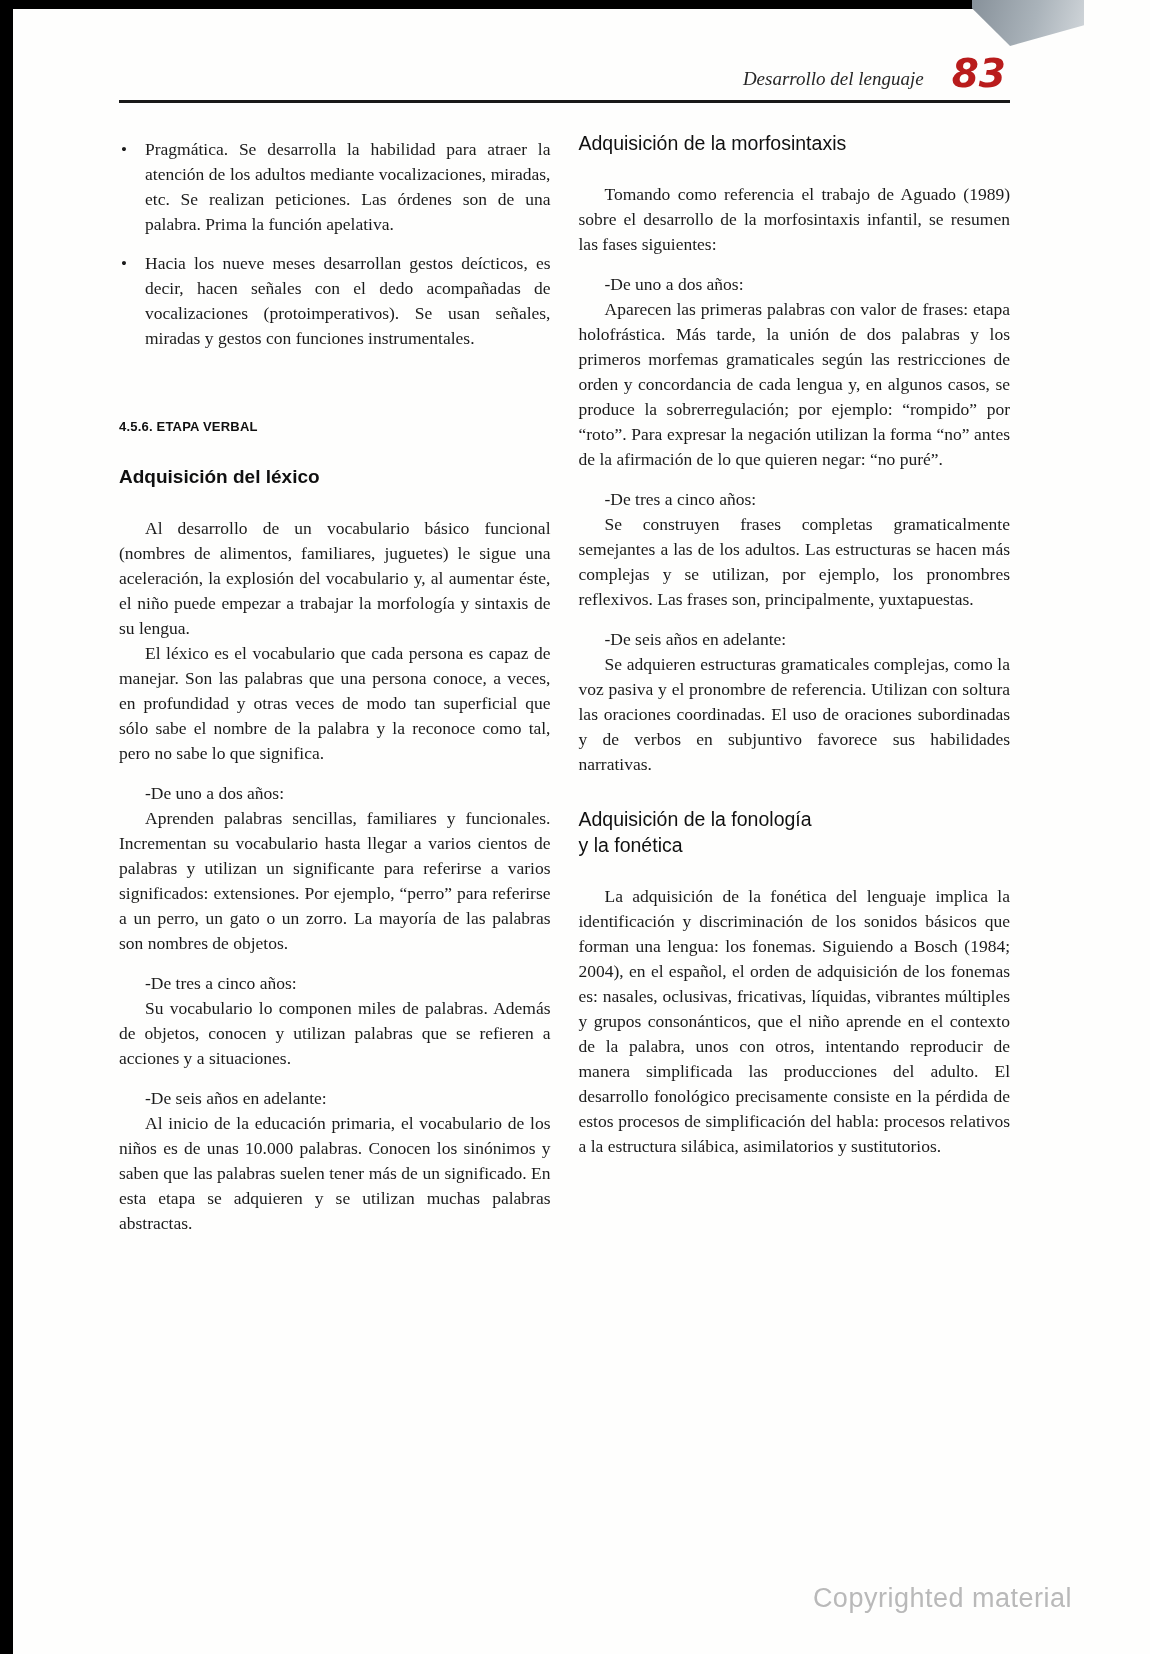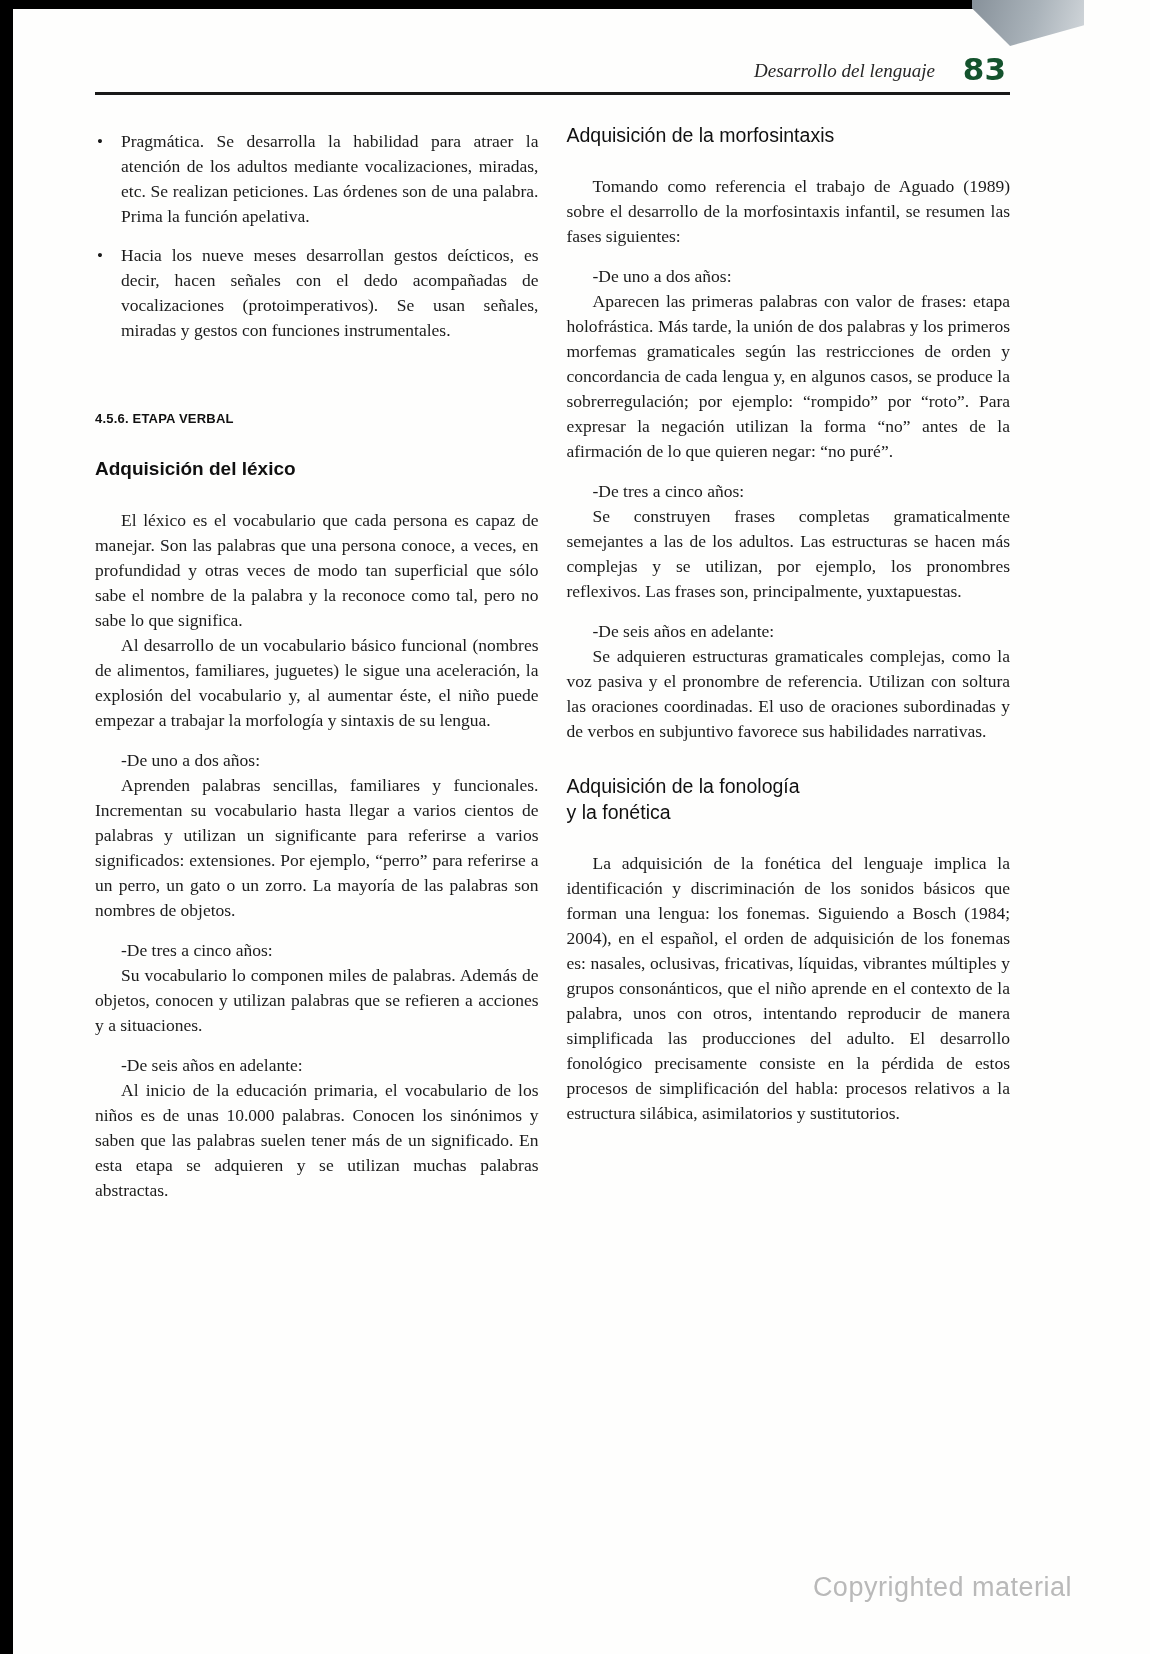--- a/index.html
+++ b/index.html
@@ -4,20 +4,21 @@
 <style>
   * { margin:0; padding:0; box-sizing:border-box; }
   html, body { background:#ffffff; }
   .page {
     position:relative;
     width:1150px; height:1654px;
     background:#fefefdff;
     font-family:"Liberation Serif", serif;
     color:#1b1b1b;
     overflow:hidden;
+    padding-left:24px;
   }
   
   .edge-left {
     position:absolute; left:0; top:0; width:13px; height:100%;
     background:#000;
   }
   .edge-top {
     position:absolute; left:0; top:0; width:1082px; height:9px;
     background:#000;
   }
@@ -39,24 +40,25 @@
     padding-right:4px;
   }
   .running-title {
     font-style:italic;
     font-size:19px;
     color:#262626;
     padding-bottom:3px;
   }
   .page-number {
     font-family:"DejaVu Sans", sans-serif;
+    font-style:italic;
     font-weight:bold;
-    font-size:31px;
+    font-size:39px;
     line-height:1;
-    color:#14532d;
+    color:#b91c1c;
   }
   .header-rule {
     margin-top:7px;
     height:3px;
     background:#191919;
   }
   
   .columns {
     display:flex;
     gap:28px;
@@ -120,21 +122,21 @@
   }
   .col-heading.multiline { white-space:pre-line; margin-top:30px; }
   
   .stage-label {
     margin-top:15px !important;
   }
   
   .watermark {
     position:absolute;
     right:78px;
-    bottom:51px;
+    bottom:40px;
     font-family:"Liberation Sans", sans-serif;
     font-size:27px;
     color:#b9b9b9;
     letter-spacing:0.5px;
   }
 </style>
 </head>
 <body>
 
 <div class="page">
@@ -160,22 +162,22 @@
           </li>
           <li class="bullet-item">
             <span class="bullet-marker">•</span>
             <span class="bullet-text">Hacia los nueve meses desarrollan gestos deícticos, es decir, hacen señales con el dedo acompañadas de vocalizaciones (protoimperativos). Se usan señales, miradas y gestos con funciones instrumentales.</span>
           </li>
         </ul>
 
         <h2 class="section-heading">4.5.6. ETAPA VERBAL</h2>
         <h3 class="sub-heading">Adquisición del léxico</h3>
 
+        <p>Al desarrollo de un vocabulario básico funcional (nombres de alimentos, familiares, juguetes) le sigue una aceleración, la explosión del vocabulario y, al aumentar éste, el niño puede empezar a trabajar la morfología y sintaxis de su lengua.</p>
         <p>El léxico es el vocabulario que cada persona es capaz de manejar. Son las palabras que una persona conoce, a veces, en profundidad y otras veces de modo tan superficial que sólo sabe el nombre de la palabra y la reconoce como tal, pero no sabe lo que significa.</p>
-        <p>Al desarrollo de un vocabulario básico funcional (nombres de alimentos, familiares, juguetes) le sigue una aceleración, la explosión del vocabulario y, al aumentar éste, el niño puede empezar a trabajar la morfología y sintaxis de su lengua.</p>
 
         <p class="stage-label">-De uno a dos años:</p>
         <p>Aprenden palabras sencillas, familiares y funcionales. Incrementan su vocabulario hasta llegar a varios cientos de palabras y utilizan un significante para referirse a varios significados: extensiones. Por ejemplo, “perro” para referirse a un perro, un gato o un zorro. La mayoría de las palabras son nombres de objetos.</p>
 
         <p class="stage-label">-De tres a cinco años:</p>
         <p>Su vocabulario lo componen miles de palabras. Además de objetos, conocen y utilizan palabras que se refieren a acciones y a situaciones.</p>
 
         <p class="stage-label">-De seis años en adelante:</p>
         <p>Al inicio de la educación primaria, el vocabulario de los niños es de unas 10.000 palabras. Conocen los sinónimos y saben que las palabras suelen tener más de un significado. En esta etapa se adquieren y se utilizan muchas palabras abstractas.</p>
       </section>

